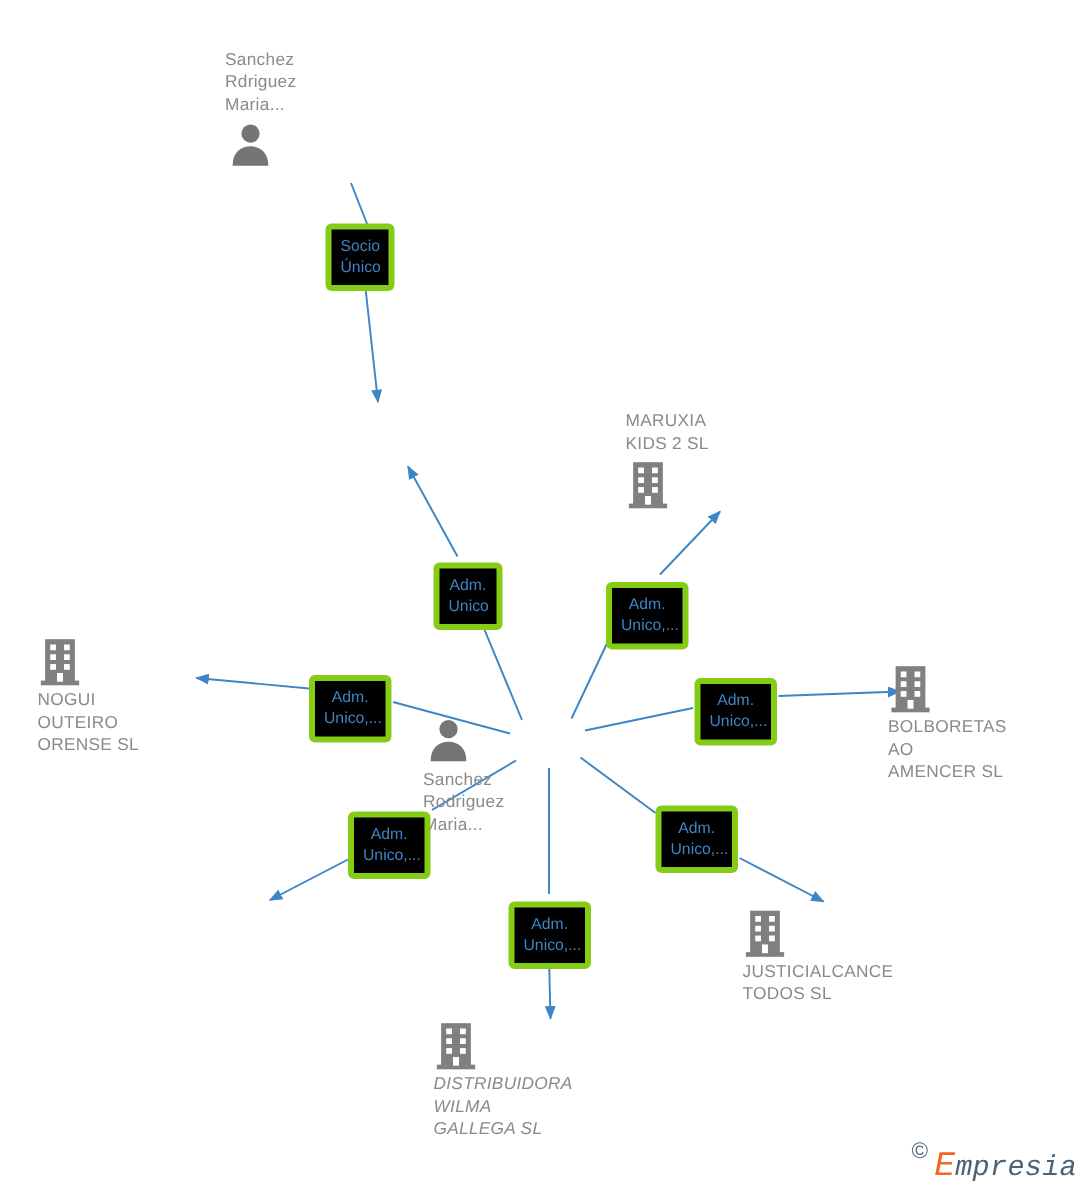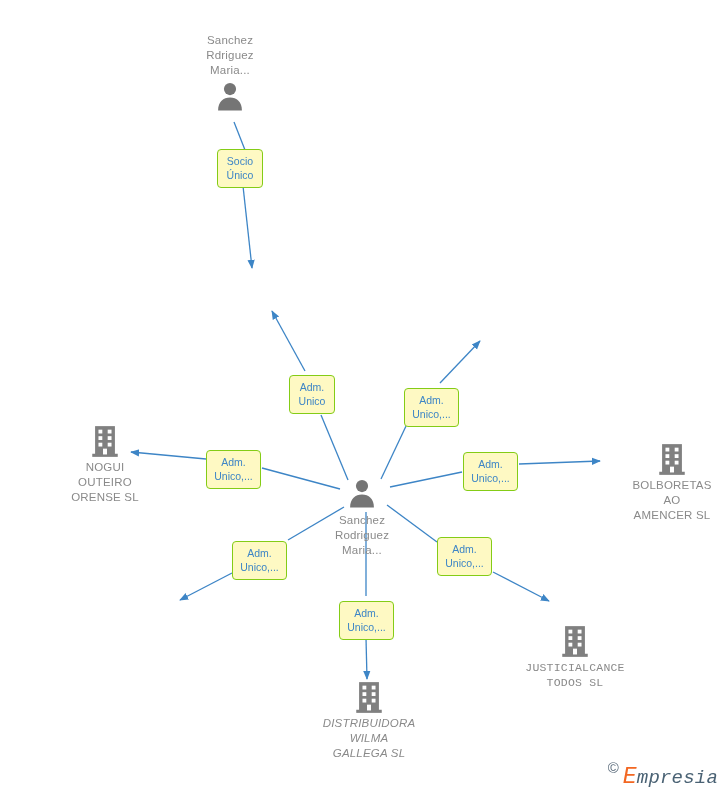--- a/index.html
+++ b/index.html
@@ -23,21 +23,21 @@
     top: 0;
     width: 728px;
     height: 795px;
   }
 
   
   .node {
     position: absolute;
     width: 160px;
     margin-left: -80px;
-    text-align: center;
+    text-align: left;
     z-index: 3;
   }
   .node .glyph {
     display: block;
     line-height: 0;
   }
   .node .caption {
     display: block;
     font-size: 11.5px;
     line-height: 15px;
@@ -50,23 +50,23 @@
     font-weight: bold;
     letter-spacing: 0.4px;
   }
   .node.caption-below .caption { margin-top: 2px; }
   .node.caption-above .caption { margin-bottom: 2px; }
 
   
   .edge-label {
     position: absolute;
     box-sizing: border-box;
-    border: 1px solid #84cc16;
+    border: 4px solid #84cc16;
     border-radius: 4px;
-    background: #fef9c3;
+    background: #000000;
     color: #3d85c6;
     font-size: 10.5px;
     line-height: 14px;
     text-align: center;
     padding: 4px 6px 5px 6px;
     white-space: pre-line;
     z-index: 4;
   }
 
   
@@ -157,20 +157,39 @@
       <svg width="34" height="34" viewBox="0 0 24 24">
         <circle cx="12" cy="6.4" r="4.3" fill="#757575"></circle>
         <path d="M3.6 21.5 C3.6 15.4 7.3 12.4 12 12.4 C16.7 12.4 20.4 15.4 20.4 21.5 Z" fill="#757575"></path>
       </svg>
     </span>
     <span class="caption">Sanchez
 Rodriguez
 Maria...</span>
   </div>
 
+  <div class="node caption-above" style="left:497px; top:274px;">
+    <span class="caption">MARUXIA
+KIDS 2  SL</span>
+    <span class="glyph">
+      <svg width="30" height="34" viewBox="0 0 20 24">
+        <rect x="3" y="1.5" width="14" height="20" fill="#808080"></rect>
+        <rect x="1" y="21" width="18" height="2.2" fill="#808080"></rect>
+        <g fill="#ffffff">
+          <rect x="5.4" y="4" width="2.7" height="2.7"></rect>
+          <rect x="11.9" y="4" width="2.7" height="2.7"></rect>
+          <rect x="5.4" y="8.6" width="2.7" height="2.7"></rect>
+          <rect x="11.9" y="8.6" width="2.7" height="2.7"></rect>
+          <rect x="5.4" y="13.2" width="2.7" height="2.7"></rect>
+          <rect x="11.9" y="13.2" width="2.7" height="2.7"></rect>
+          <rect x="8.6" y="17.4" width="2.8" height="4.1"></rect>
+        </g>
+      </svg>
+    </span>
+  </div>
 
   <div class="node caption-below" style="left:672px; top:442px;">
     <span class="glyph">
       <svg width="30" height="34" viewBox="0 0 20 24">
         <rect x="3" y="1.5" width="14" height="20" fill="#808080"></rect>
         <rect x="1" y="21" width="18" height="2.2" fill="#808080"></rect>
         <g fill="#ffffff">
           <rect x="5.4" y="4" width="2.7" height="2.7"></rect>
           <rect x="11.9" y="4" width="2.7" height="2.7"></rect>
           <rect x="5.4" y="8.6" width="2.7" height="2.7"></rect>
@@ -179,21 +198,21 @@
           <rect x="11.9" y="13.2" width="2.7" height="2.7"></rect>
           <rect x="8.6" y="17.4" width="2.8" height="4.1"></rect>
         </g>
       </svg>
     </span>
     <span class="caption">BOLBORETAS
 AO
 AMENCER  SL</span>
   </div>
 
-  <div class="node caption-below" style="left:575px; top:624px;font-family:Liberation Mono, monospace;">
+  <div class="node caption-below" style="left:575px; top:605px;">
     <span class="glyph">
       <svg width="30" height="34" viewBox="0 0 20 24">
         <rect x="3" y="1.5" width="14" height="20" fill="#808080"></rect>
         <rect x="1" y="21" width="18" height="2.2" fill="#808080"></rect>
         <g fill="#ffffff">
           <rect x="5.4" y="4" width="2.7" height="2.7"></rect>
           <rect x="11.9" y="4" width="2.7" height="2.7"></rect>
           <rect x="5.4" y="8.6" width="2.7" height="2.7"></rect>
           <rect x="11.9" y="8.6" width="2.7" height="2.7"></rect>
           <rect x="5.4" y="13.2" width="2.7" height="2.7"></rect>

